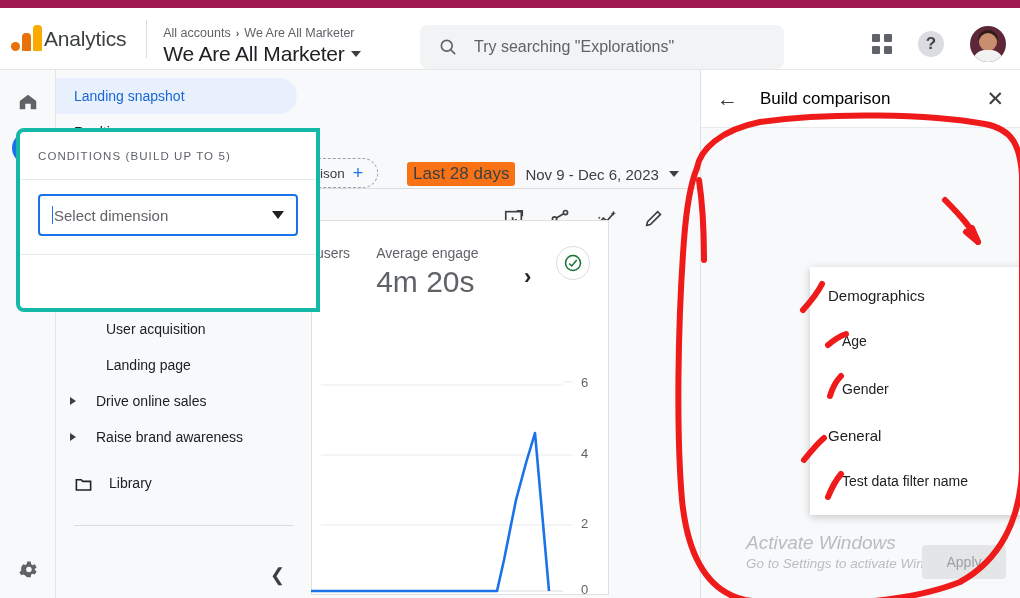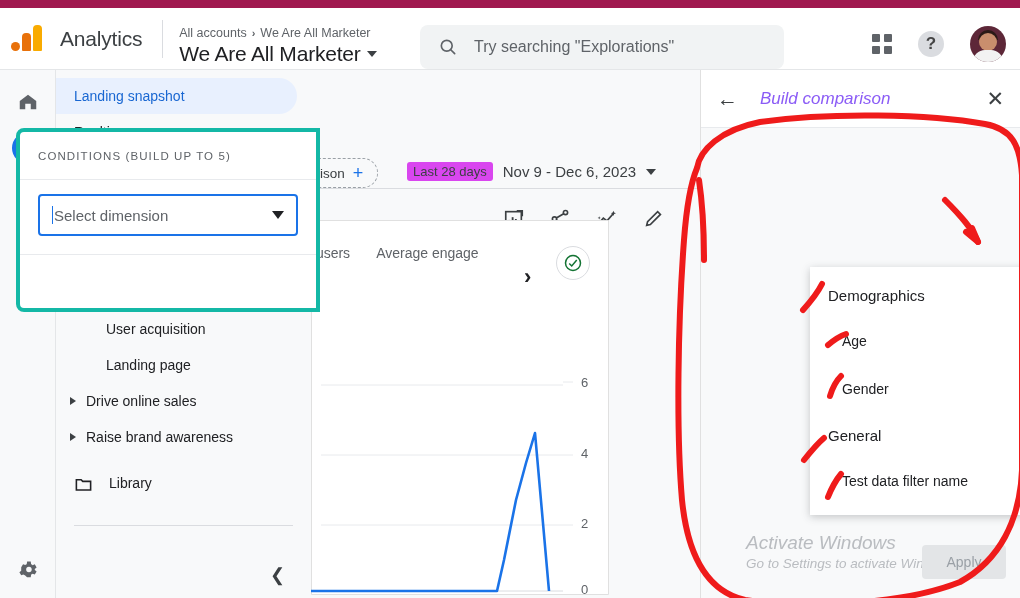--- a/index.html
+++ b/index.html
@@ -13,21 +13,21 @@
   
   .maroon-strip { position:absolute; left:0; top:0; width:1020px; height:8px; background:#a0194f; }
 
   
   .header { position:absolute; left:0; top:8px; width:1020px; height:62px; background:#fff;
             border-bottom:1px solid #e4e6e8; display:flex; align-items:center; }
   .ga-logo { width:34px; height:34px; margin-left:10px; position:relative; flex:none; }
   .ga-logo .dot { position:absolute; left:1px; bottom:5px; width:9px; height:9px; border-radius:50%; background:#e8710a; }
   .ga-logo .bar-mid { position:absolute; left:12px; bottom:5px; width:9px; height:18px; border-radius:4px 4px 1px 1px; background:#e8710a; }
   .ga-logo .bar-tall { position:absolute; left:23px; bottom:5px; width:9px; height:26px; border-radius:4px 4px 1px 1px; background:#f9ab00; }
-  .brand { font-size:21px; color:#3c4043; margin-left:16px; letter-spacing:-0.2px; font-weight:400; }
+  .brand { font-size:21px; color:#3c4043; margin-left:0; letter-spacing:-0.2px; font-weight:400; }
   .vdiv { width:1px; height:38px; background:#dadce0; margin:0 16px 0 20px; }
   .acct-block { display:flex; flex-direction:column; justify-content:center; }
   .crumbs { font-size:12.5px; color:#5f6368; display:flex; align-items:flex-start; gap:5px; line-height:15px;margin-top:16px; }
   .crumb-sep { font-size:11px; color:#5f6368; font-weight:bold; }
   .acct-name-row { display:flex; align-items:center; gap:6px; }
   .acct-name { font-size:21px; color:#202124; letter-spacing:-0.2px; line-height:26px; }
   .caret-down { width:0;height:0;border-left:5px solid transparent;border-right:5px solid transparent;border-top:6px solid #3c4043; }
 
   .searchbar { position:absolute; left:420px; top:17px; width:364px; height:44px; background:#f1f3f4;
                border-radius:8px; display:flex; align-items:center; padding-left:18px; gap:16px; }
@@ -52,34 +52,34 @@
   
   .nav { position:absolute; left:56px; top:70px; width:255px; height:528px; background:#f8f9fa; }
   .nav-item { height:36px; display:flex; align-items:center; font-size:14px; color:#202124;
               padding-left:18px; border-radius:0 18px 18px 0; margin-right:14px; cursor:pointer; }
   .nav-item.sel { background:#e8f0fe; color:#1967d2; }
   .nav-sep { height:1px; background:#dadce0; margin:8px 18px 8px 18px; }
   .nav-group { height:36px; display:flex; align-items:center; justify-content:space-between;
                padding:0 18px 0 18px; font-size:14px; color:#5f6368; }
   .chev-up { width:9px;height:9px;border-left:2px solid #5f6368;border-top:2px solid #5f6368;
              transform:rotate(45deg); margin-bottom:-4px;}
-  .nav-sub { height:36px; display:flex; align-items:center; font-size:14px; color:#202124; padding-left:14px; gap:10px; }
+  .nav-sub { height:36px; display:flex; align-items:center; font-size:14px; color:#202124; padding-left:14px; gap:20px; }
   .tri-down { width:0;height:0;border-left:4.5px solid transparent;border-right:4.5px solid transparent;border-top:6px solid #3c4043; }
   .tri-right { width:0;height:0;border-top:4.5px solid transparent;border-bottom:4.5px solid transparent;border-left:6px solid #3c4043; }
   .nav-leaf { height:36px; display:flex; align-items:center; font-size:14px; color:#202124; padding-left:50px; }
   .nav-lib { height:36px; display:flex; font-size:14px; color:#202124; padding-left:18px; gap:16px; }
   .collapse-btn { position:absolute; right:26px; bottom:12px; font-size:18px; color:#3c4043; }
 
   
   .main { position:absolute; left:311px; top:70px; width:709px; height:528px; background:#f8f9fa; overflow:hidden; }
   .cmp-chip { position:absolute; left:-18px; top:88px; height:30px; border:1px dashed #9aa0a6; border-radius:15px;
               display:flex; align-items:center; gap:8px; padding:0 14px; font-size:13.5px; color:#3c4043; background:#f8f9fa;}
   .plus-ic { font-size:18px; color:#1a73e8; line-height:18px; }
   .daterange { position:absolute; left:96px; top:92px; display:flex; align-items:center; gap:10px; }
-  .dr-pill { background:#d946ef; border-radius:3px; padding:2px 6px; font-size:13px; color:#3c4043; }
+  .dr-pill { background:#f97316; border-radius:3px; padding:2px 6px; font-size:17px; color:#3c4043; }
   .dr-text { font-size:15px; color:#3c4043; }
   .hdr-rule { position:absolute; left:0px; top:118px; width:390px; height:1px; background:#dadce0; }
   .page-title-clip { position:absolute; left:0px; top:140px; font-size:19px; color:#202124; }
   .tool-icons { position:absolute; left:192px; top:138px; display:flex; align-items:center; gap:24px; color:#3c4043; }
 
   .card { position:absolute; left:0px; top:150px; width:298px; height:375px; background:#fff;
           border:1px solid #e0e0e0; border-radius:8px 0 0 0; }
   .card-metrics { position:absolute; left:-6px; top:175px; display:flex; align-items:flex-start; gap:26px; }
   .m-label { font-size:14px; color:#5f6368; white-space:nowrap; }
   .m-value { font-size:30px; color:#5f6368; margin-top:4px; white-space:nowrap; }
@@ -88,21 +88,21 @@
                   border:1px solid #dadce0; background:#fff; display:flex; align-items:center; justify-content:center; }
 
   .chart-wrap { position:absolute; left:0px; top:250px; width:298px; height:275px; }
   .xlab { position:absolute; font-size:13px; color:#5f6368; }
 
   
   .panel { position:absolute; left:700px; top:70px; width:320px; height:528px; background:#f8f9fa;
            border-left:1px solid #e0e0e0; }
   .panel-head { height:58px; background:#fff; display:flex; align-items:center; padding:0 16px; gap:22px;
                 border-bottom:1px solid #e8eaed; }
-  .panel-title { font-size:17px; color:#8b5cf6;font-style:italic; }
+  .panel-title { font-size:17px; color:#000000; }
   .panel-x { margin-left:auto; font-size:21px; color:#3c4043; }
   .back-arrow { font-size:21px; color:#3c4043; }
   .cond-card { position:absolute; left:16px; top:128px; width:304px; background:#fff;
                border:4px solid #14b8a6; border-radius:8px 0 0 8px; }
   .cond-head { height:48px; display:flex; align-items:center; padding-left:18px; font-size:11.5px;
                letter-spacing:1.1px; color:#5f6368; border-bottom:1px solid #e8eaed; }
   .cond-body { padding:14px 18px 18px 18px; }
   .dim-row { display:flex; align-items:center; justify-content:space-between; margin-bottom:8px; }
   .dim-label { font-size:13.5px; color:#3c4043; }
   .select-box { height:42px; border:2px solid #1a73e8; border-radius:4px; display:flex; align-items:center;
@@ -302,20 +302,21 @@
     </div>
 
     <div class="card"></div>
 
     <div class="card-metrics">
       <div>
         <div class="m-label">v users</div>
       </div>
       <div>
         <div class="m-label">Average engage</div>
+        <div class="m-value">4m 20s</div>
       </div>
     </div>
     <div class="arrow-next">›</div>
     <div class="check-circle">
       <svg width="20" height="20" viewBox="0 0 24 24">
         <circle cx="12" cy="12" r="9" fill="none" stroke="#137333" stroke-width="1.8"></circle>
         <polyline points="7.5,12.5 10.5,15.5 16.5,8.5" fill="none" stroke="#137333" stroke-width="1.8"></polyline>
       </svg>
     </div>
 

